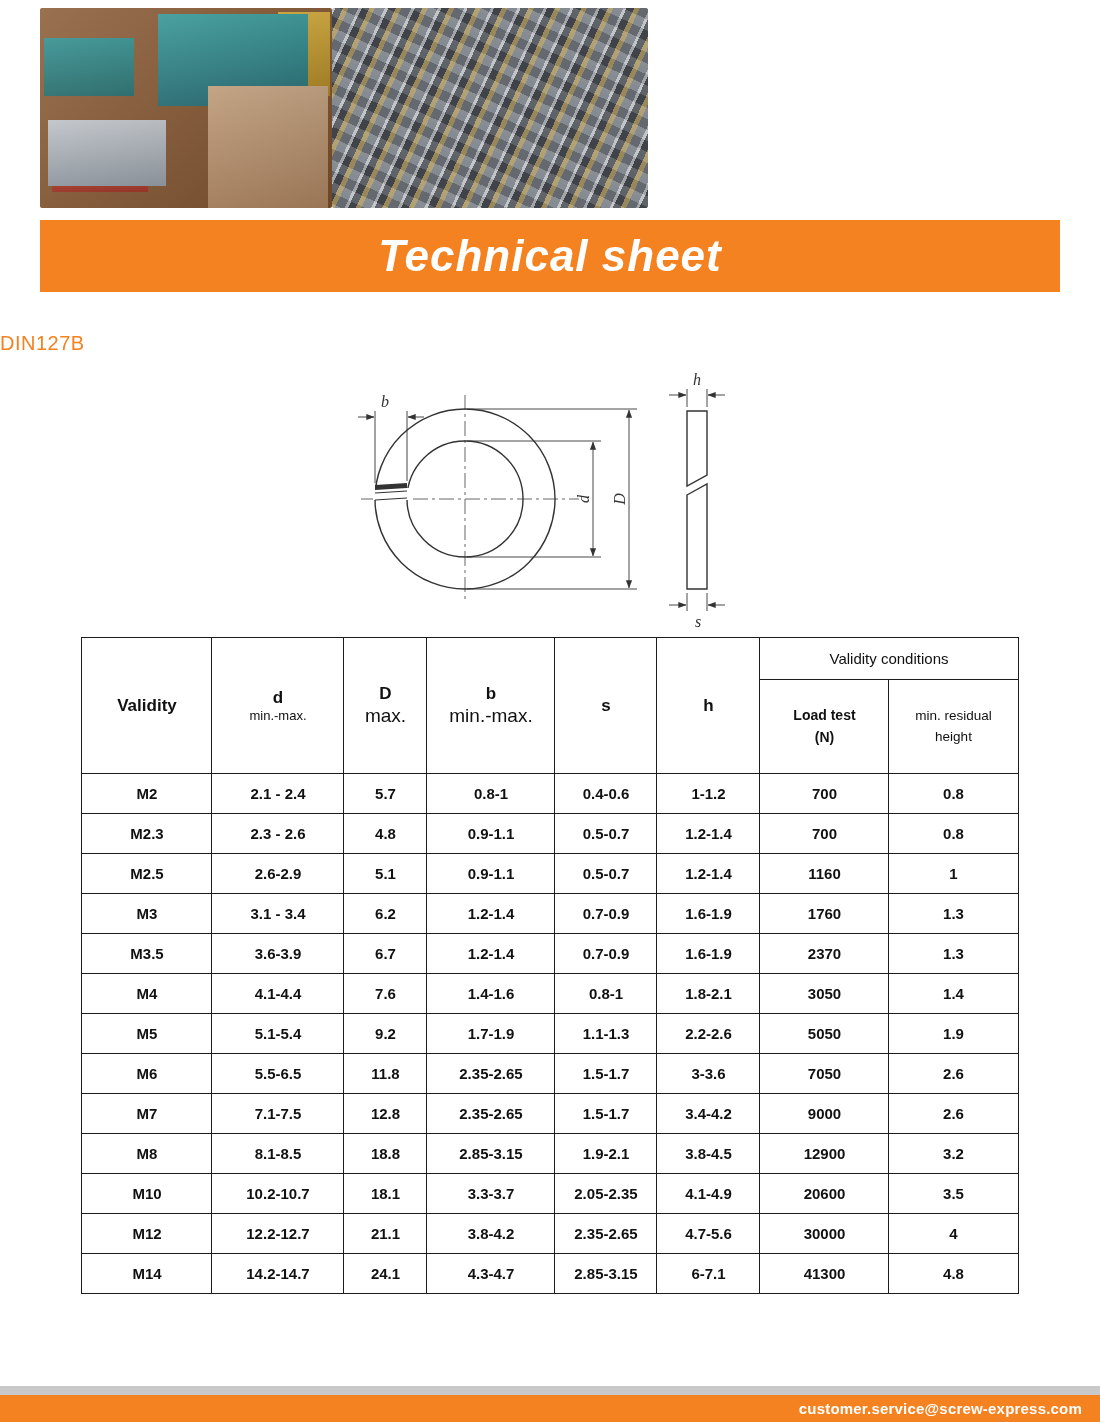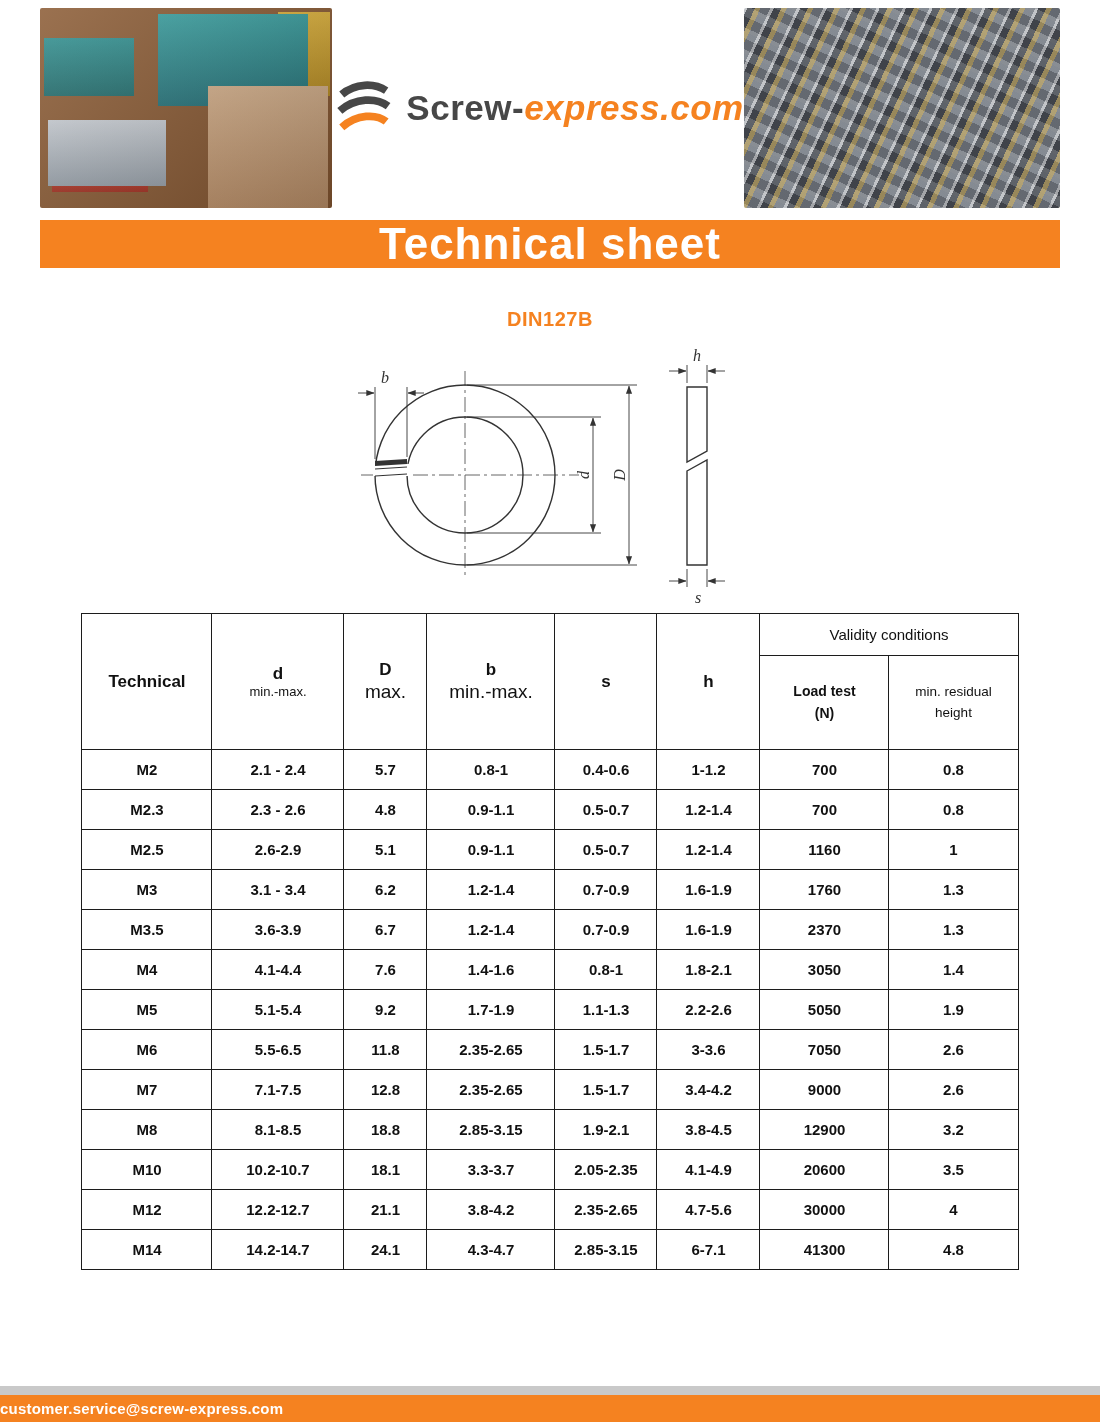--- a/index.html
+++ b/index.html
@@ -36,27 +36,27 @@
       repeating-linear-gradient(25deg, rgba(255,255,255,.25) 0 4px, rgba(40,42,48,.35) 4px 14px, rgba(186,193,201,.4) 14px 20px);
   }
   .logo-zone { flex:1 1 auto; display:flex; align-items:center; justify-content:center; background:#fff; }
   .logo { display:flex; align-items:center; gap:12px; }
   .logo-text { font-size:35px; font-weight:bold; letter-spacing:.5px; white-space:nowrap; }
   .logo-prefix { color:#474747; }
   .logo-suffix { color:#f58220; font-style:italic; }
 
   
   .banner {
-    margin:12px 40px 0 40px; height:48px; background:#f58220;
-    display:flex; align-items:center; justify-content:center;
+    margin:12px 40px 0 40px; height:72px; background:#f58220;
+    display:flex; align-items:center; justify-content:center;font-style:italic;
   }
   .banner-title { color:#ffffff; font-size:44px; font-weight:bold; letter-spacing:1px; }
 
   
-  .sheet-title { margin-top:40px; text-align:center; color:#f58220; font-size:20px; font-weight:bold; letter-spacing:.5px; }
+  .sheet-title { margin-top:40px; text-align:left; color:#f58220; font-size:20px; font-weight:normal; letter-spacing:.5px; }
 
   
   .drawing-wrap { display:flex; justify-content:center; margin-top:4px; }
   .tech-svg text { font-family:"Liberation Serif","DejaVu Serif",serif; font-style:italic; font-size:16px; fill:#333; }
 
   
   .table-wrap { display:flex; justify-content:center; margin-top:6px; }
   table { border-collapse:collapse; table-layout:fixed; width:936px; }
   th, td { border:1px solid #1c1c1c; text-align:center; vertical-align:middle; }
   td { font-size:15px; font-weight:bold; padding:11px 4px; }
@@ -65,42 +65,30 @@
   .h-main { display:block; font-size:17px; font-weight:bold; line-height:1.25; }
   .h-sub { display:block; font-size:13px; font-weight:normal; line-height:1.25; }
   .h-sub-bold { display:block; font-size:19px; font-weight:normal; line-height:1.3; }
   .h-small { font-weight:bold; font-size:14px; line-height:1.55; }
   .h-smaller { font-weight:normal; font-size:13.5px; line-height:1.55; }
   thead tr.sub-row th { height:94px; }
 
   
   .footer { position:absolute; left:0; right:0; bottom:0; }
   .footer-gray { height:9px; background:#c9c9c9; }
-  .footer-orange { height:27px; background:#f58220; display:flex; align-items:center; padding-right:18px; }
+  .footer-orange { height:27px; background:#f58220; display:flex; align-items:center; justify-content:flex-end; padding-right:18px; }
   .footer-email { color:#ffffff; font-size:15px; font-weight:bold; letter-spacing:.2px; }
 </style>
 </head>
 <body>
 
 <div class="page">
 
   <div class="header-row">
     <div class="photo photo-left"></div>
-    <div class="logo-zone">
-      <div class="logo">
-        <svg width="62" height="56" viewBox="0 0 64 58" aria-hidden="true">
-          <path d="M10 15 C 24 3, 44 3, 56 11" stroke="#474747" stroke-width="8" fill="none" stroke-linecap="butt"></path>
-          <path d="M8 32 C 24 18, 46 18, 58 27" stroke="#474747" stroke-width="8" fill="none"></path>
-          <path d="M10 49 C 26 35, 46 35, 56 43" stroke="#f58220" stroke-width="8" fill="none"></path>
-        </svg>
-        <div class="logo-text">
-          <span class="logo-prefix">Screw-</span><span class="logo-suffix">express.com</span>
-        </div>
-      </div>
-    </div>
     <div class="photo photo-right"></div>
   </div>
 
   <div class="banner">
     <span class="banner-title">Technical sheet</span>
   </div>
 
   <div class="sheet-title">DIN127B</div>
 
   <div class="drawing-wrap">
@@ -163,21 +151,21 @@
           <col style="width:83px">
           <col style="width:128px">
         <col style="width:102px">
           <col style="width:103px">
           <col style="width:129px">
           <col style="width:129px">
       </colgroup>
       <thead>
         <tr>
           <th rowspan="2">
-            <span class="h-main">Technical</span>
+            <span class="h-main">Validity</span>
           </th>
           <th rowspan="2">
             <span class="h-main">d</span>
             <span class="h-sub">min.-max.</span>
           </th>
           <th rowspan="2">
             <span class="h-main">D</span>
             <span class="h-sub-bold">max.</span>
           </th>
           <th rowspan="2">

